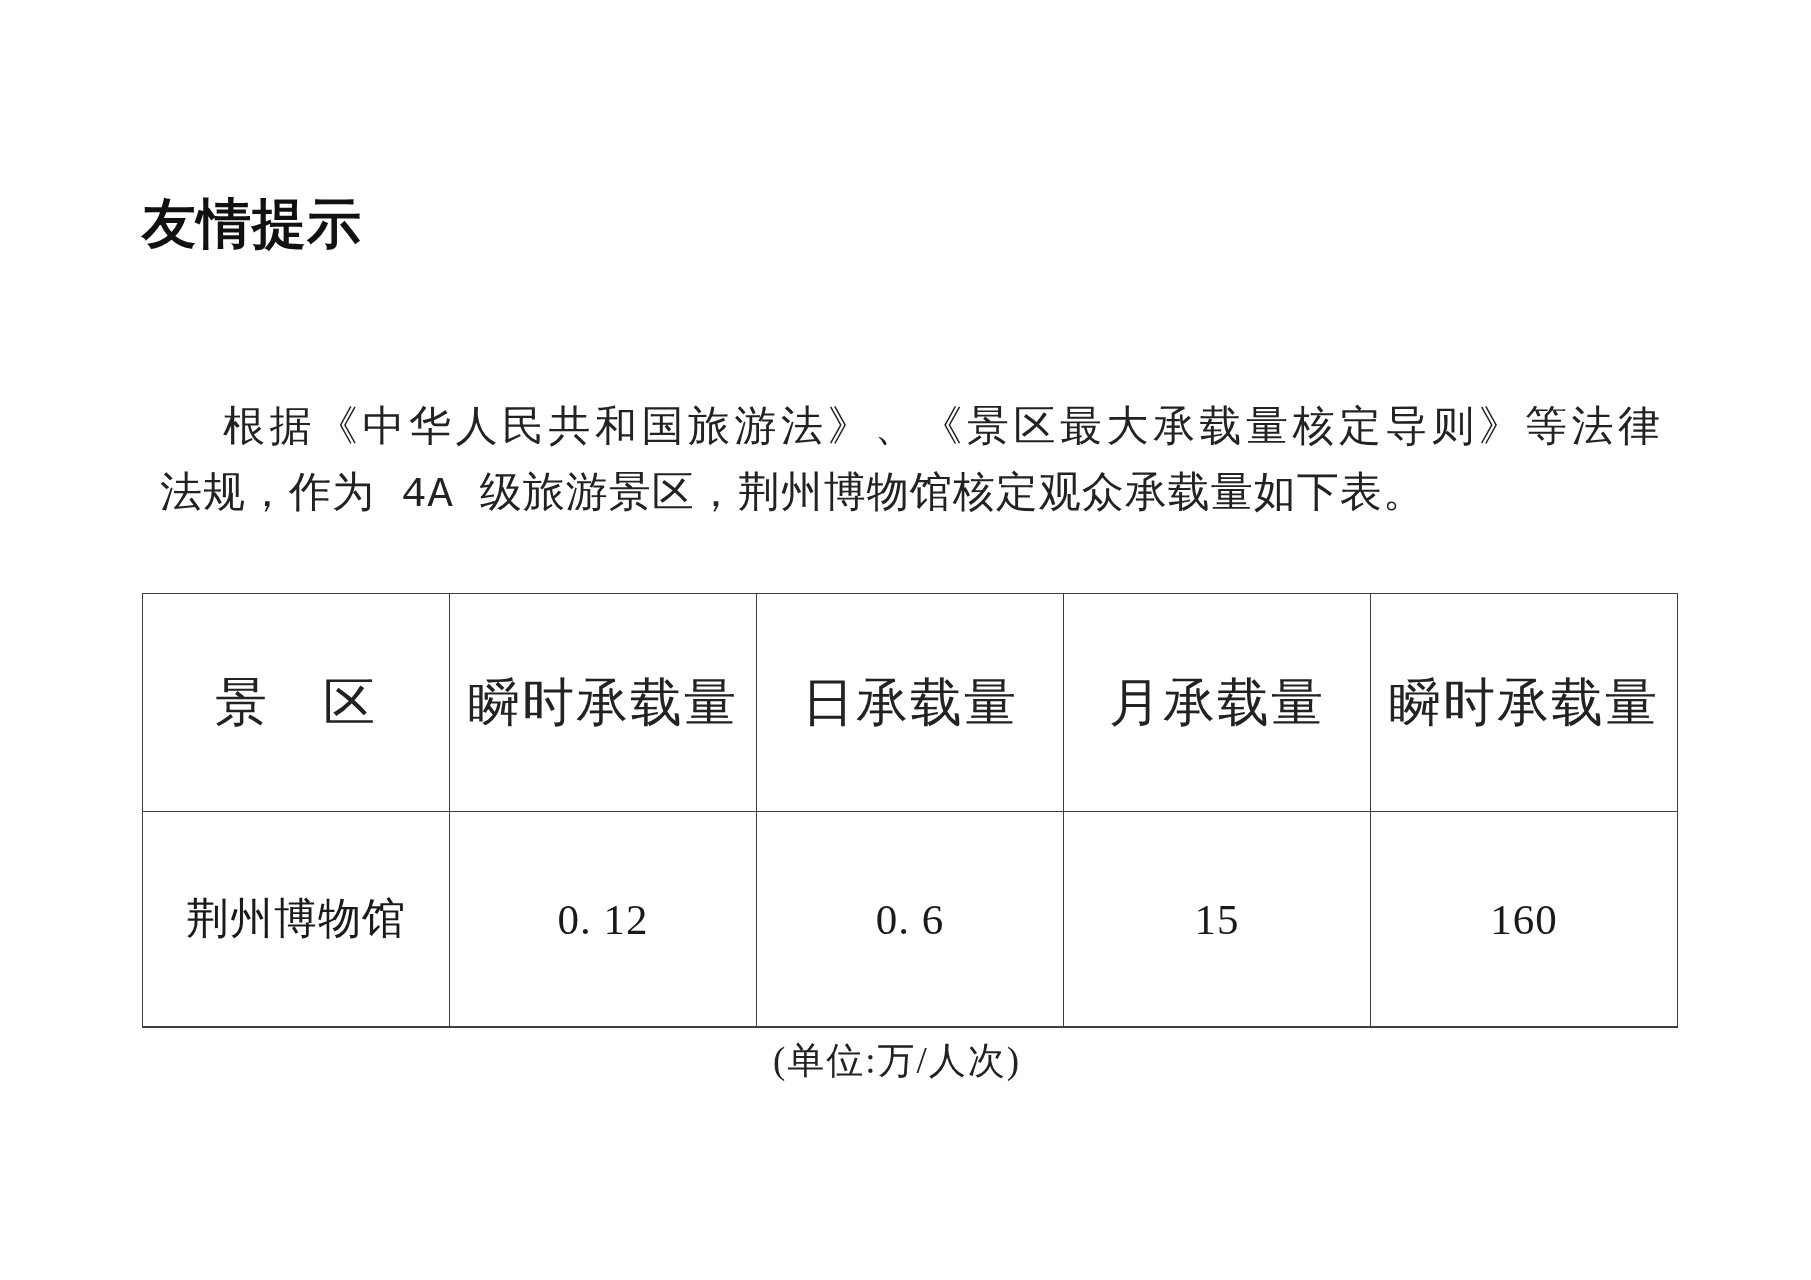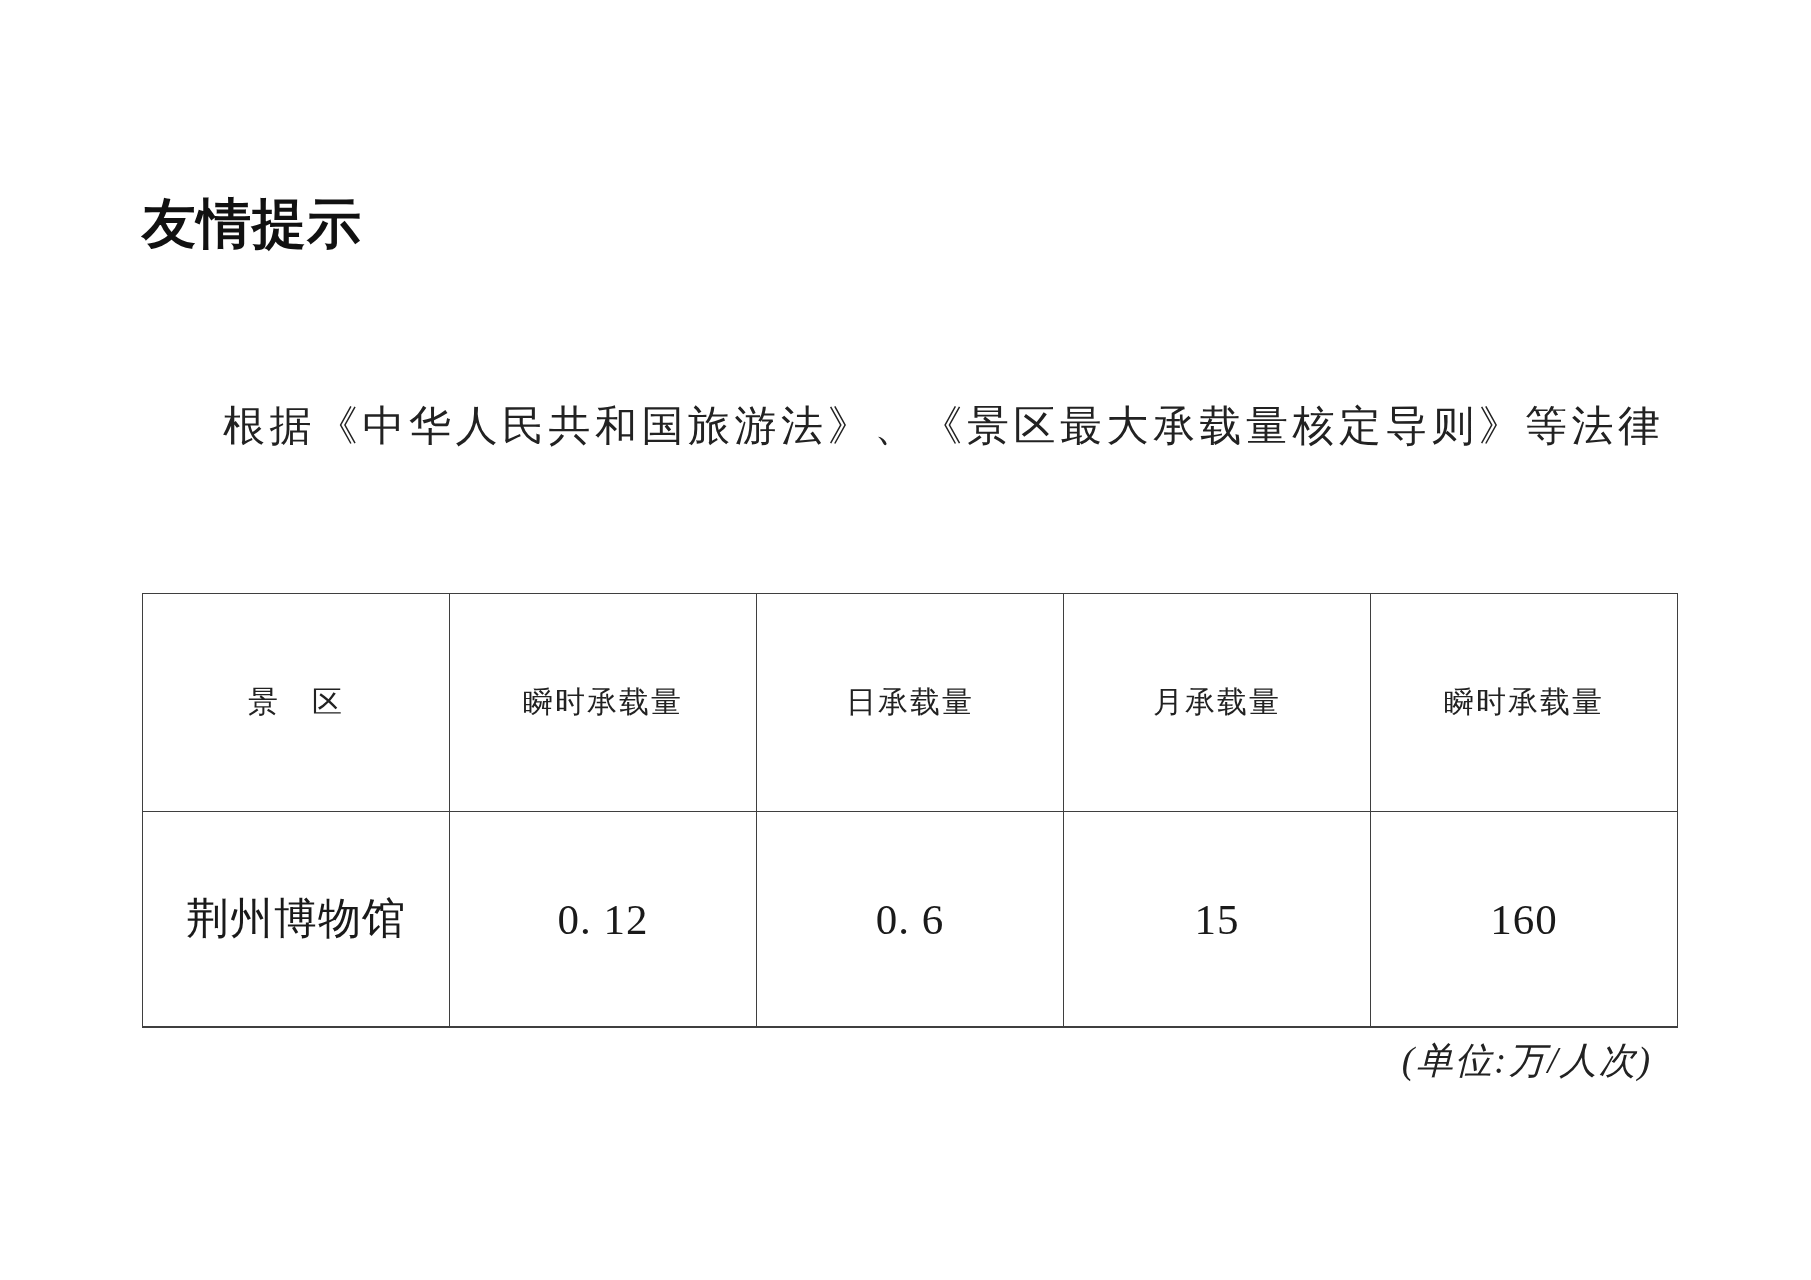--- a/index.html
+++ b/index.html
@@ -57,52 +57,52 @@
   table.capacity-table td {
     border: 1.5px solid #3f3f3f;
     text-align: center;
     vertical-align: middle;
     font-weight: normal;
     background: #ffffff;
     padding: 0;
   }
   table.capacity-table tr.header-row th {
     height: 217px;
-    font-size: 30px;
+    font-size: 52px;
     letter-spacing: 2px;
     color: #222222;
   }
   table.capacity-table tr.data-row td {
     height: 214px;
     font-size: 43px;
     letter-spacing: 1px;
     color: #1a1a1a;
     border-bottom-width: 2.5px;
   }
   .unit-note {
     position: absolute;
     top: 1036px;
     left: 142px;
     width: 1510px;
-    text-align: right;
+    text-align: center;
     font-size: 37px;
     letter-spacing: 2px;
     color: #222222;
-    font-style: italic;
   }
 </style>
 </head>
 <body>
 
 <div class="page">
 
   <div class="doc-title">友情提示</div>
 
   <div class="paragraph">
     <div class="line-1">根据《中华人民共和国旅游法》、《景区最大承载量核定导则》等法律</div>
+    <div class="line-2">法规，作为 4A 级旅游景区，荆州博物馆核定观众承载量如下表。</div>
   </div>
 
   <table class="capacity-table">
     <tbody>
       <tr class="header-row">
         <th>景　区</th>
         <th>瞬时承载量</th>
         <th>日承载量</th>
         <th>月承载量</th>
         <th>瞬时承载量</th>

